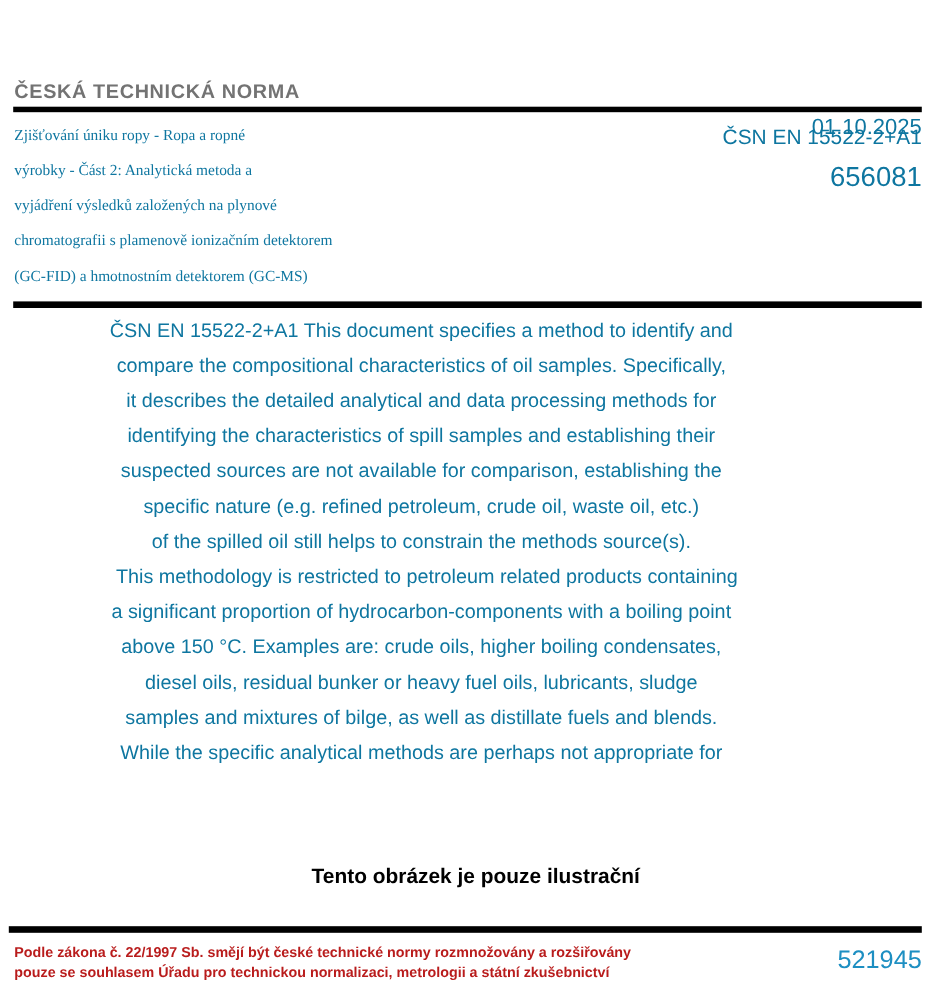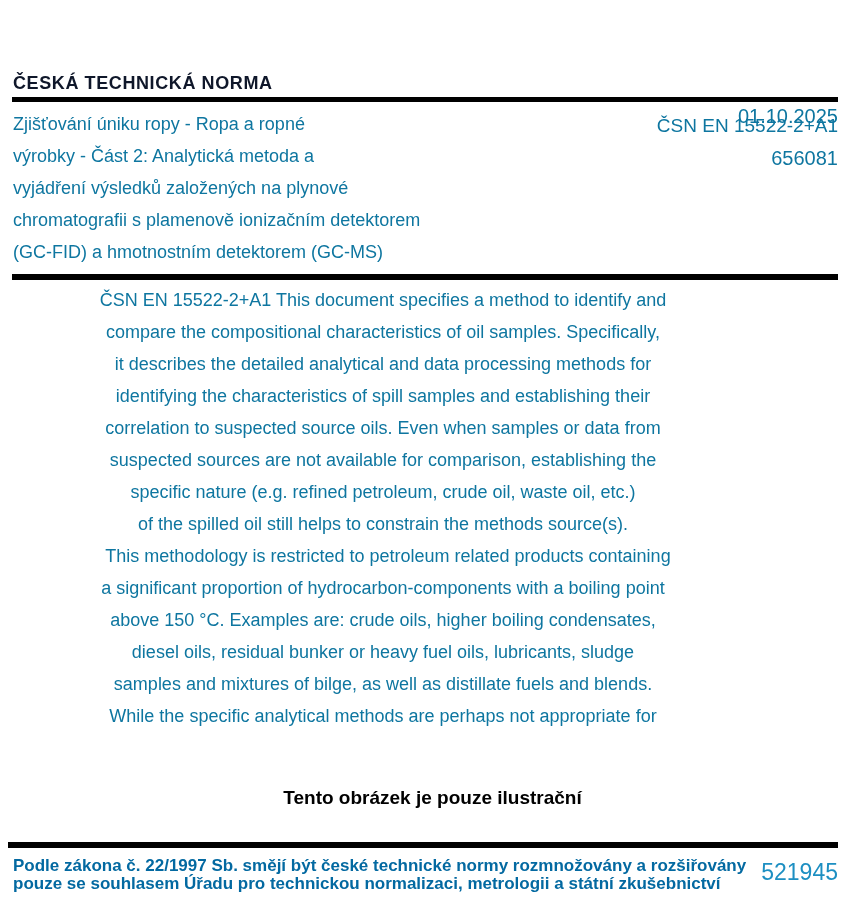--- a/index.html
+++ b/index.html
@@ -7,66 +7,66 @@
     width:865px;height:914px;
     background:#ffffff;
     font-family:"Liberation Sans", sans-serif;
     position:relative;
     overflow:hidden;
   }
   .page{position:absolute;inset:0;background:#ffffff;}
 
   .header-title{
     position:absolute;left:13px;top:73px;
-    font-size:18px;font-weight:bold;color:#0f172a;
+    font-size:18px;font-weight:bold;color:#737373;
     letter-spacing:0.6px;white-space:nowrap;
   }
   .header-date{
     position:absolute;right:27px;top:70px;
     font-size:20px;color:var(--teal);
     white-space:nowrap;
     margin-top:35px;
   }
   .rule{position:absolute;background:#000000;}
   .rule-header{left:12px;top:97px;width:826px;height:5px;}
   .rule-mid{left:12px;top:274px;width:826px;height:6px;}
   .rule-footer{left:8px;top:842px;width:830px;height:6px;}
 
   .title-block{
     position:absolute;left:13px;top:108px;width:600px;
-    font-size:18px;line-height:32px;color:var(--teal);
+    font-size:14px;line-height:32px;color:var(--teal);font-family:Liberation Serif, serif;
   }
   .title-block .line{white-space:nowrap;}
 
   .designation{
     position:absolute;right:27px;top:115px;
     font-size:19px;color:var(--teal);text-align:left;white-space:nowrap;
   }
   .class-code{
     position:absolute;right:27px;top:147px;
-    font-size:20px;color:var(--teal);text-align:right;white-space:nowrap;
+    font-size:25px;color:var(--teal);text-align:right;white-space:nowrap;
   }
 
   .abstract{
     position:absolute;left:13px;top:284px;width:740px;
     font-size:18px;line-height:32px;color:var(--teal);
   }
   .abstract .line{white-space:nowrap;text-align:center;}
   .abstract .line.indent{padding-left:10px;}
 
   .illustration-note{
     position:absolute;left:0;right:0;top:787px;
     text-align:center;
     font-size:19px;font-weight:bold;color:#000000;
     white-space:nowrap;
   }
 
   .footer-legal{
     position:absolute;left:13px;top:857px;
-    font-size:17px;font-weight:bold;color:#0369a1;
+    font-size:13px;font-weight:bold;color:#b91c1c;
     line-height:17.5px;
   }
   .footer-legal .line{white-space:nowrap;}
   .order-number{
     position:absolute;right:27px;top:859px;
     font-size:23px;color:var(--number-blue);white-space:nowrap;
   }
 </style>
 </head>
 <body>
@@ -88,21 +88,20 @@
   <div class="designation">ČSN EN 15522-2+A1</div>
   <div class="class-code">656081</div>
 
   <div class="rule rule-mid"></div>
 
   <div class="abstract">
     <div class="line">ČSN EN 15522-2+A1 This document specifies a method to identify and</div>
     <div class="line">compare the compositional characteristics of oil samples. Specifically,</div>
     <div class="line">it describes the detailed analytical and data processing methods for</div>
     <div class="line">identifying the characteristics of spill samples and establishing their</div>
-    <div class="line">correlation to suspected source oils. Even when samples or data from</div>
     <div class="line">suspected sources are not available for comparison, establishing the</div>
     <div class="line">specific nature (e.g. refined petroleum, crude oil, waste oil, etc.)</div>
     <div class="line">of the spilled oil still helps to constrain the methods source(s).</div>
     <div class="line indent">This methodology is restricted to petroleum related products containing</div>
     <div class="line">a significant proportion of hydrocarbon-components with a boiling point</div>
     <div class="line">above 150 °C. Examples are: crude oils, higher boiling condensates,</div>
     <div class="line">diesel oils, residual bunker or heavy fuel oils, lubricants, sludge</div>
     <div class="line">samples and mixtures of bilge, as well as distillate fuels and blends.</div>
     <div class="line">While the specific analytical methods are perhaps not appropriate for</div>
   </div>

